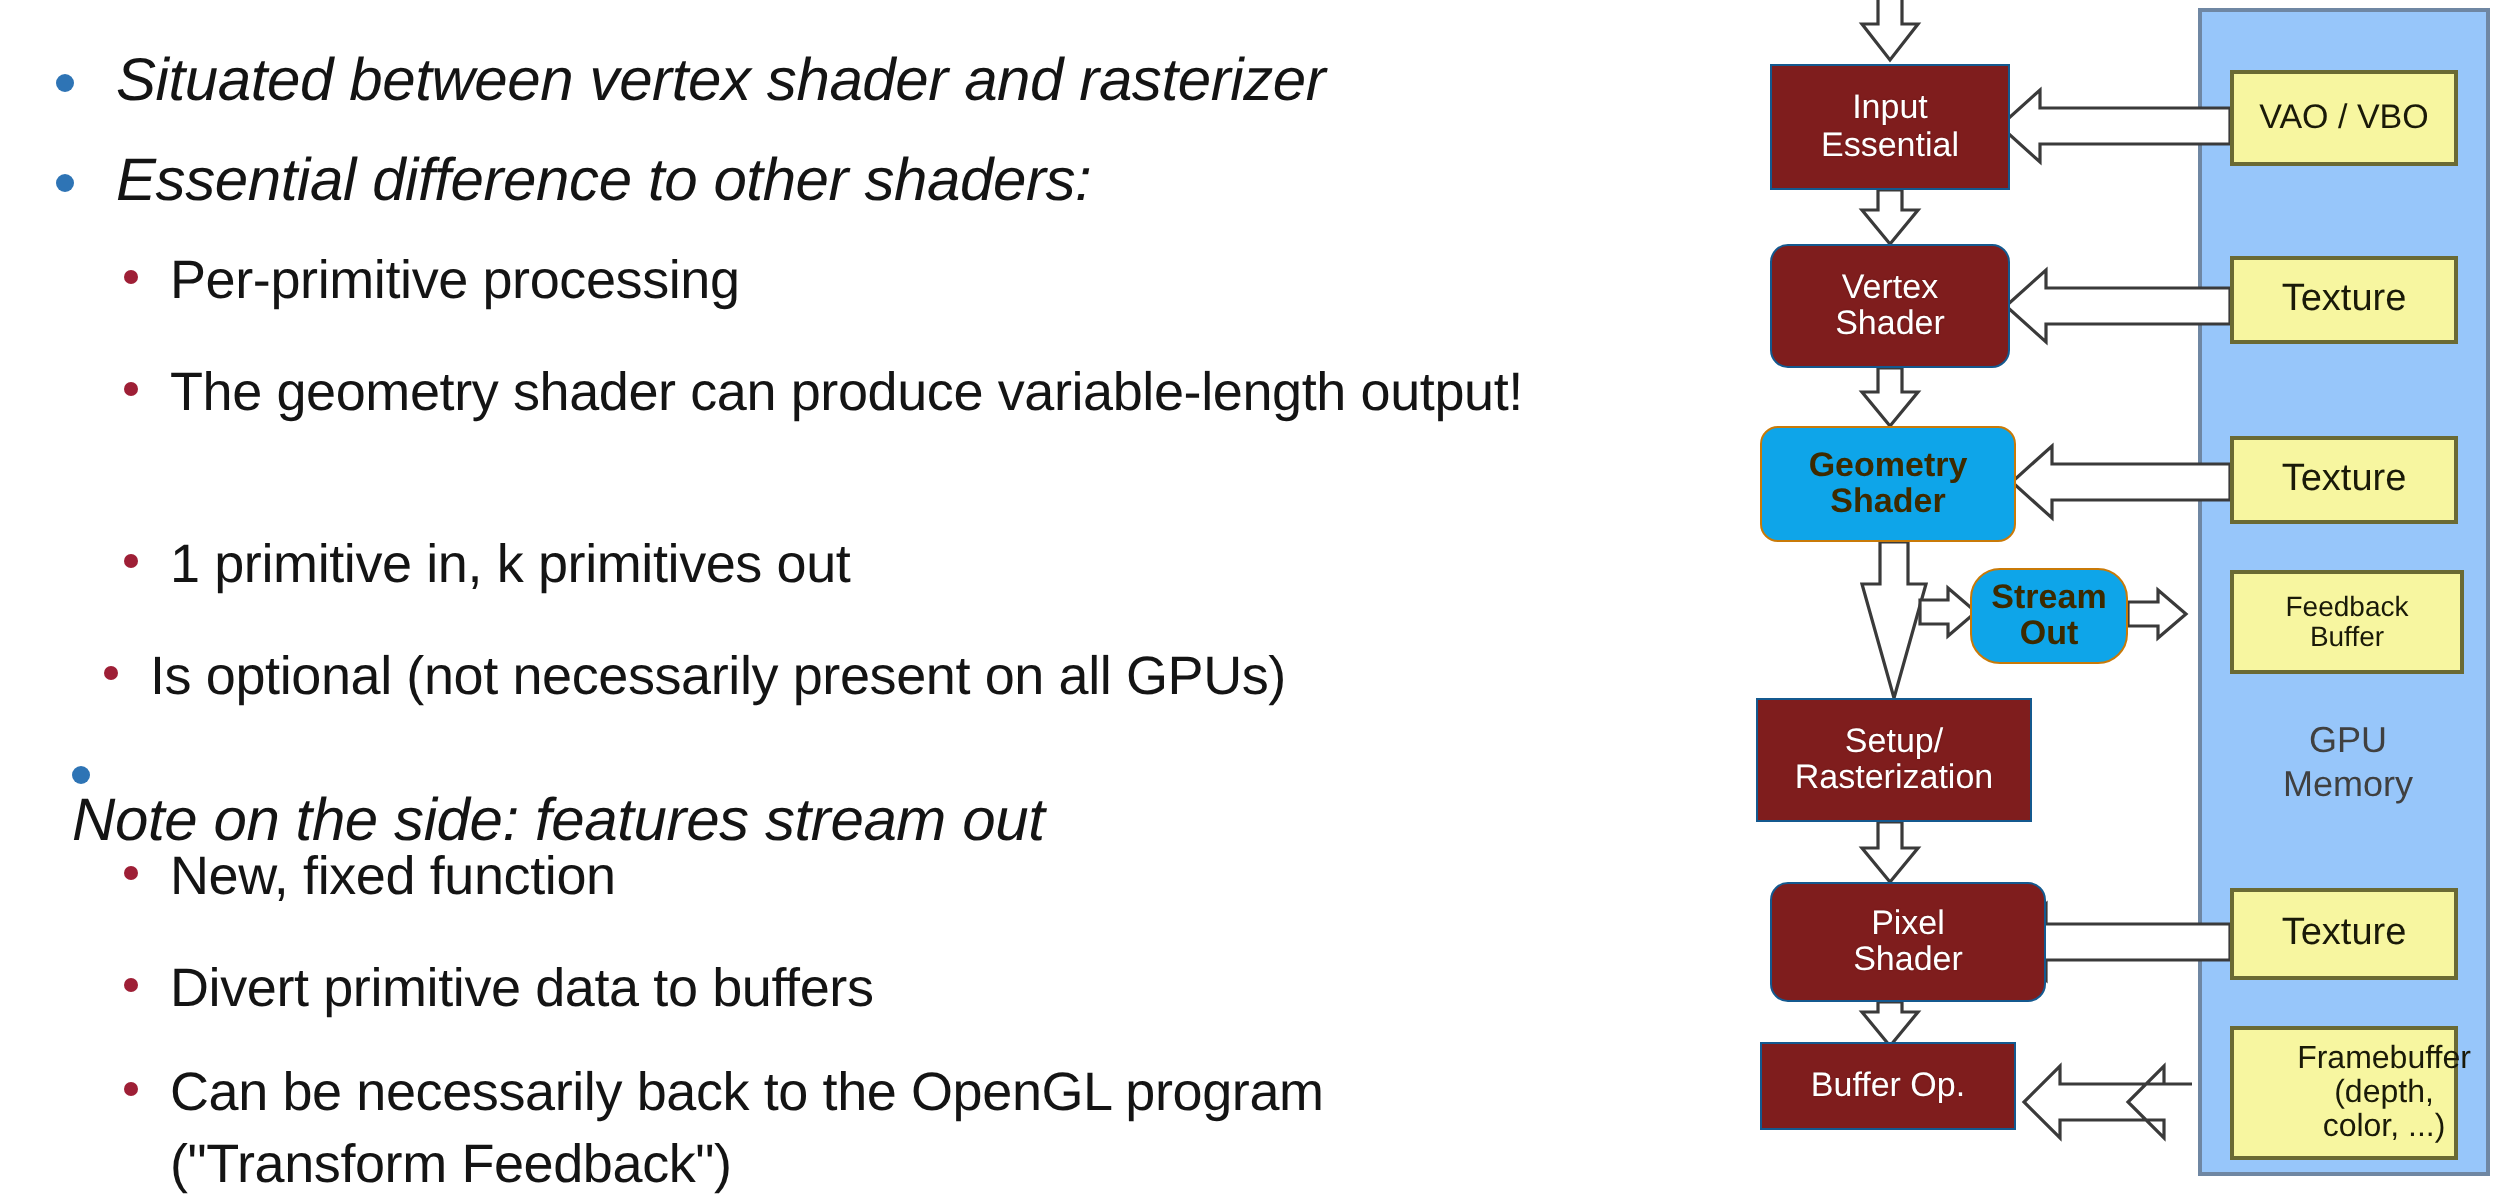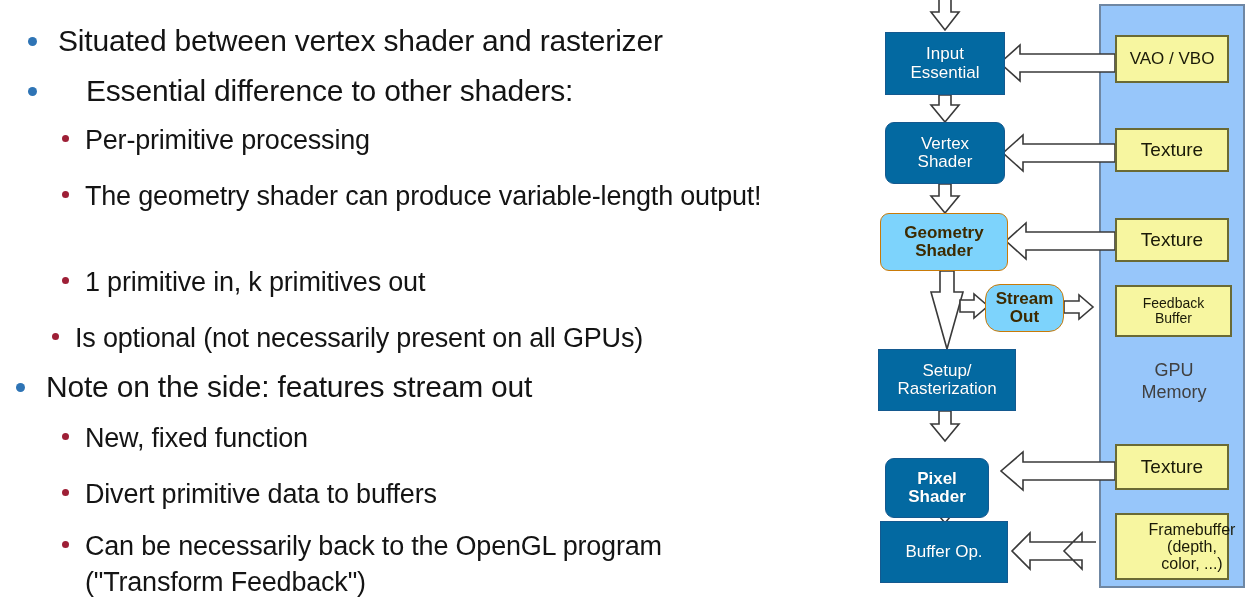--- a/index.html
+++ b/index.html
@@ -12,34 +12,34 @@
   }
   #slide{position:absolute;left:0;top:0;width:1249px;height:600px;}
 
   
   #bullets{position:absolute;left:0;top:0;width:860px;height:600px;}
   .blt{position:absolute;display:flex;align-items:flex-start;}
   .dot{flex:none;border-radius:50%;}
   .l1 .dot{width:9px;height:9px;background:#2e74b5;margin-top:15px;}
   .l2 .dot{width:7px;height:7px;background:#9e1f36;margin-top:13px;}
   .txt{color:#141414;white-space:pre-wrap;}
-  .l1 .txt{font-size:30px;line-height:38px;letter-spacing:-0.2px;}
+  .l1 .txt{font-size:30px;line-height:38px;letter-spacing:-0.2px;font-style:italic;}
   .l2 .txt{font-size:27px;line-height:36px;letter-spacing:-0.2px;}
   .l1 .dot{margin-right:21px;}
   .l2 .dot{margin-right:16px;}
   .it{}
 
   
   #diagram{position:absolute;left:860px;top:0;width:389px;height:600px;}
   .box{position:absolute;box-sizing:border-box;display:flex;
        align-items:center;justify-content:center;text-align:center;
        line-height:1.08;}
-  .blue{background:#0369a1;border:1px solid #14598f;color:#ffffff;
+  .blue{background:#7f1d1d;border:1px solid #14598f;color:#ffffff;
         font-size:17px;font-weight:400;text-shadow:0 0 1px rgba(0,0,0,.25);}
-  .orange{background:#7dd3fc;border:1px solid #c97a08;color:#3d2a00;
+  .orange{background:#0ea5e9;border:1px solid #c97a08;color:#3d2a00;
           font-size:17px;font-weight:bold;}
   .rnd{border-radius:9px;}
   .yellow{background:#f7f6a0;border:2px solid #6a6a34;color:#1a1a08;
           font-size:17px;}
   .gpupanel{position:absolute;background:#97c6fa;border:2px solid #6f87a3;
             box-sizing:border-box;}
   .gputext{position:absolute;color:#404040;font-size:18px;text-align:center;
            line-height:1.22;width:130px;}
 
   
@@ -48,41 +48,41 @@
 </head>
 <body>
 
 <div id="slide">
 
   <div id="bullets">
       <div class="blt l1" style="left: 28px; top: 22px; width: 800px;">
         <span class="dot"></span>
         <span class="txt"><span>Situated between vertex shader and rasterizer</span></span>
       </div>
-      <div class="blt l1" style="left: 28px; top: 72px; width: 800px; gap: 28px;">
+      <div class="blt l1" style="left: 28px; top: 72px; width: 800px;">
         <span class="dot"></span>
         <span class="txt"><span>Essential difference to other shaders:</span></span>
       </div>
       <div class="blt l2" style="left: 62px; top: 122px; width: 760px;">
         <span class="dot"></span>
         <span class="txt"><span>Per-</span><span class="it">primitive</span><span> processing</span></span>
       </div>
       <div class="blt l2" style="left: 62px; top: 178px; width: 730px;">
         <span class="dot"></span>
         <span class="txt"><span>The geometry shader can produce </span><span class="it">variable-length</span><span> output!</span></span>
       </div>
       <div class="blt l2" style="left: 62px; top: 264px; width: 760px;">
         <span class="dot"></span>
         <span class="txt"><span>1 primitive in, </span><span class="it">k</span><span> primitives out</span></span>
       </div>
       <div class="blt l2" style="left: 52px; top: 320px; width: 760px;">
         <span class="dot"></span>
         <span class="txt"><span>Is optional (not necessarily present on all GPUs)</span></span>
       </div>
-      <div class="blt l1" style="left: 16px; top: 368px; width: 800px;">
+      <div class="blt l1" style="left: 36px; top: 368px; width: 800px; flex-direction: column;">
         <span class="dot"></span>
         <span class="txt"><span>Note on the side: features stream out</span></span>
       </div>
       <div class="blt l2" style="left: 62px; top: 420px; width: 760px;">
         <span class="dot"></span>
         <span class="txt"><span>New, fixed function</span></span>
       </div>
       <div class="blt l2" style="left: 62px; top: 476px; width: 760px;">
         <span class="dot"></span>
         <span class="txt"><span>Divert primitive data to buffers</span></span>
@@ -156,27 +156,27 @@
             <div>Stream</div>
             <div>Out</div>
           </div>
         </div>
         <div class="box blue" style="left: 18px; top: 349px; width: 138px; height: 62px;">
           <div>
             <div>Setup/</div>
             <div>Rasterization</div>
           </div>
         </div>
-        <div class="box blue rnd" style="left: 25px; top: 458px; width: 104px; height: 60px; font-weight: bold;">
+        <div class="box blue rnd" style="left: 25px; top: 441px; width: 138px; height: 60px;">
           <div>
             <div>Pixel</div>
             <div>Shader</div>
           </div>
         </div>
-        <div class="box blue" style="left: 20px; top: 521px; width: 128px; height: 62px;">
+        <div class="box blue" style="left: 20px; top: 521px; width: 128px; height: 44px;">
           <div>
             <div>Buffer Op.</div>
           </div>
         </div>
       </div>
     <div id="mem-layer">
         <div class="box yellow" style="left: 255px; top: 35px; width: 114px; height: 48px; font-size: 17px;">
           <div>
             <div>VAO / VBO</div>
           </div>

